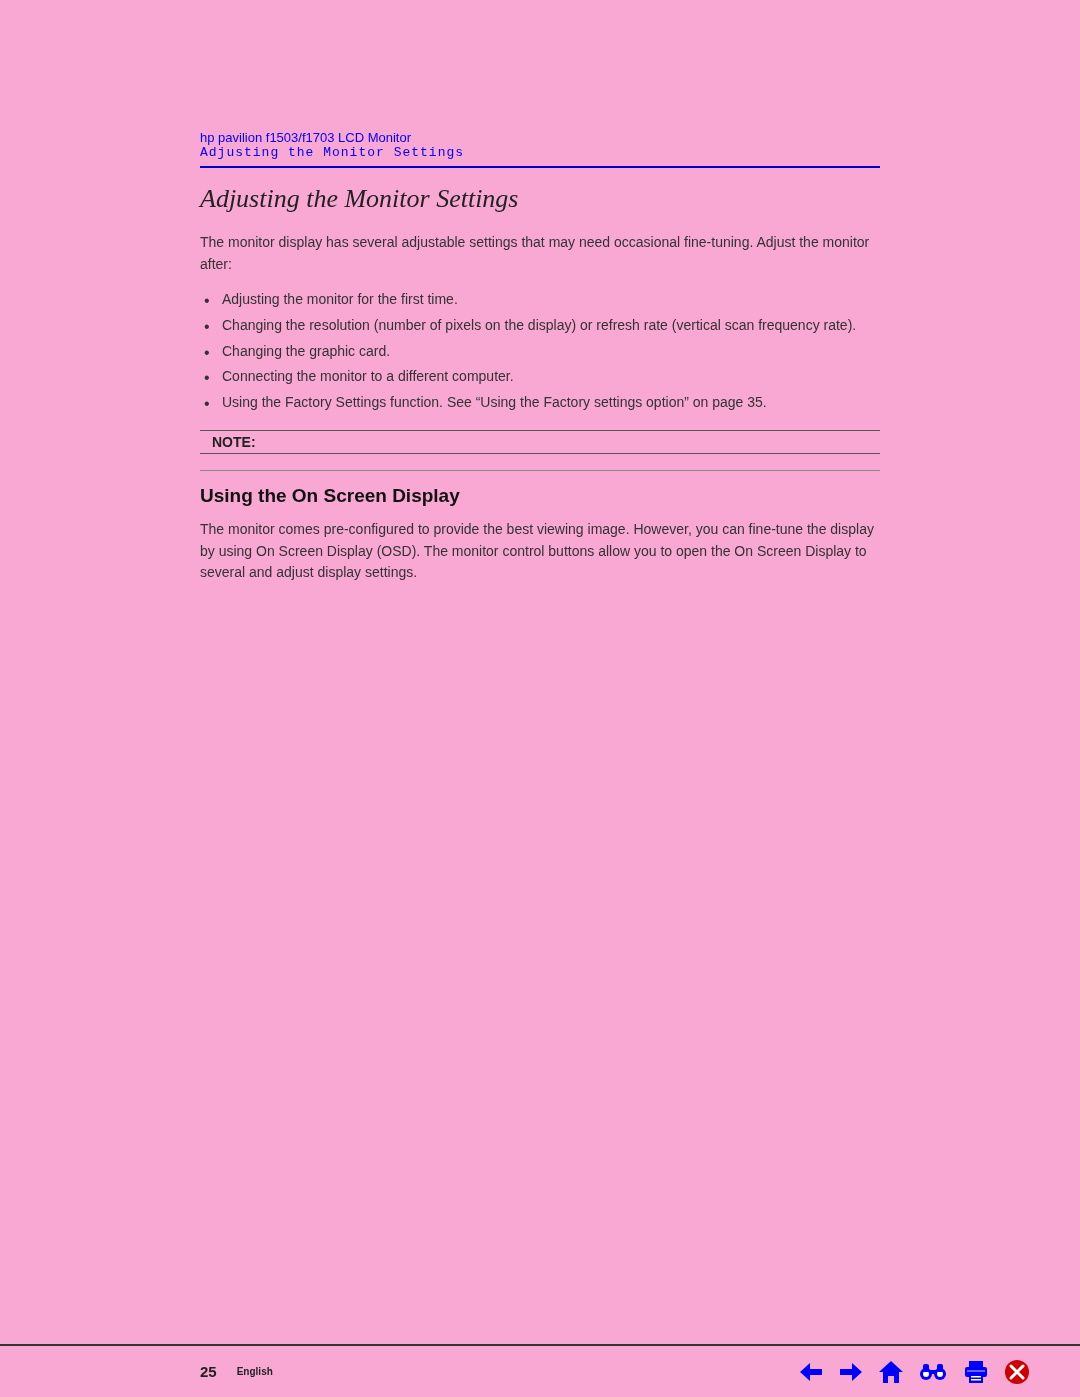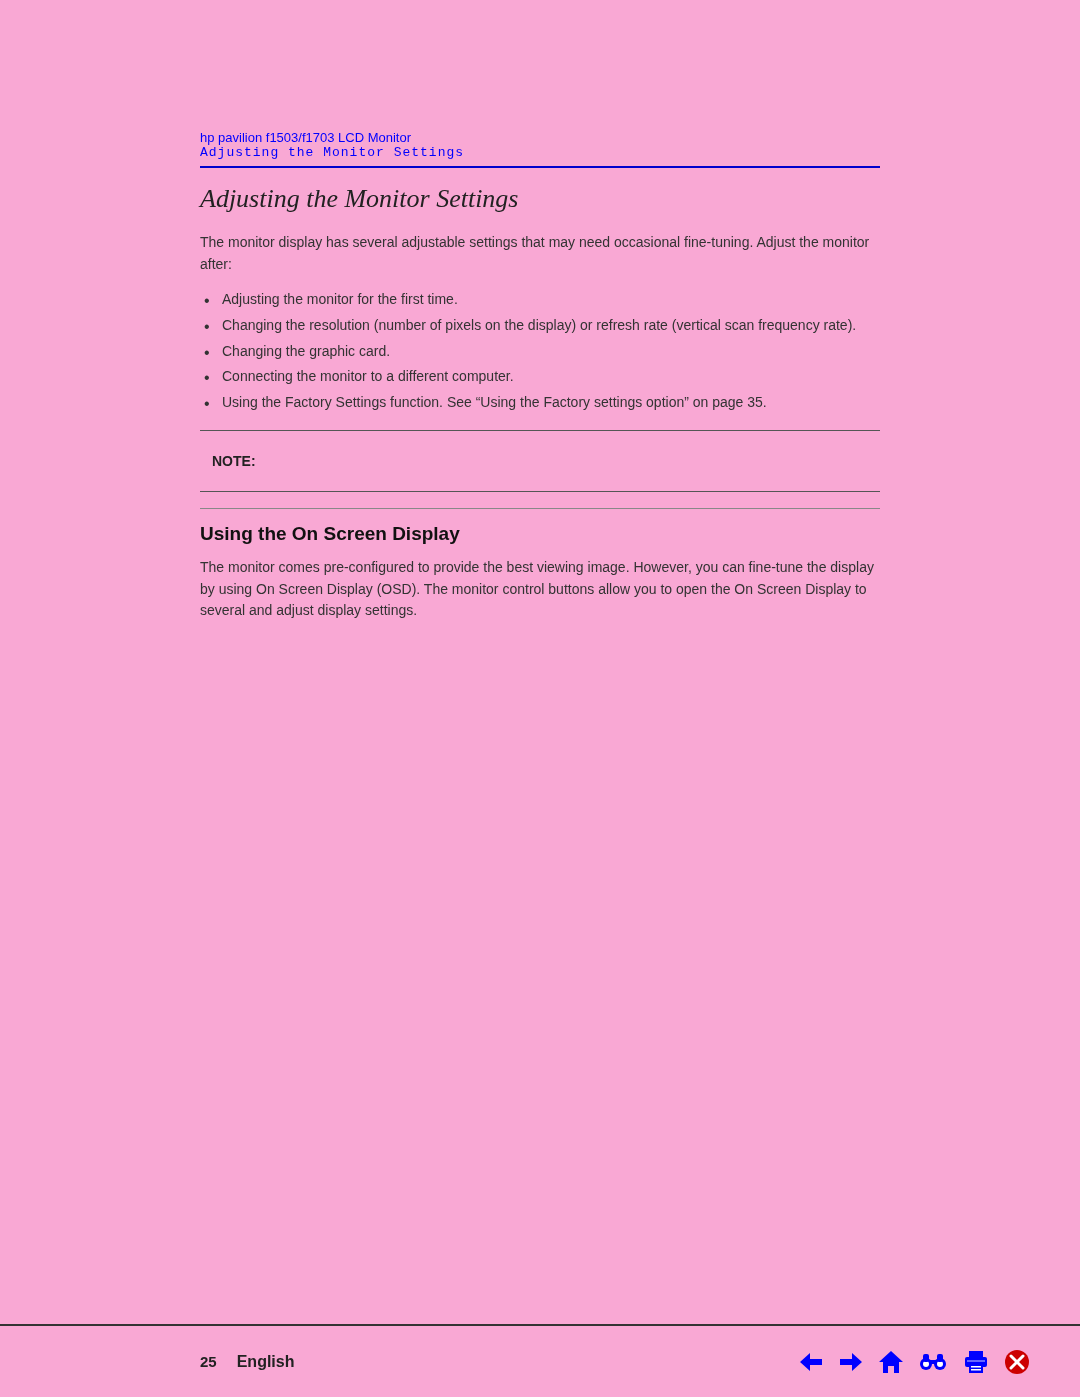--- a/index.html
+++ b/index.html
@@ -94,21 +94,21 @@
       position: absolute;
       left: 4px;
       color: #333333;
       font-size: 16px;
     }
 
     
     .note-box {
       border-top: 1.5px solid #555555;
       border-bottom: 1.5px solid #555555;
-      padding: 22px 12px;
+      padding: 3px 12px;
       margin-bottom: 16px;
       display: flex;
       align-items: center;
       gap: 20px;
     }
 
     .note-label {
       font-weight: bold;
       font-size: 14px;
       white-space: nowrap;
@@ -137,42 +137,42 @@
       border-top: 1px solid #888888;
       margin-bottom: 14px;
     }
 
     
     .page-footer {
       position: absolute;
       bottom: 0;
       left: 0;
       right: 0;
-      height: 73px;
+      height: 53px;
       border-top: 2px solid #333333;
       display: flex;
       align-items: center;
       padding: 0 50px 0 200px;
     }
 
     .footer-left {
       display: flex;
       align-items: center;
       gap: 20px;
       flex: 1;
     }
 
     .page-number {
       font-size: 15px;
       font-weight: bold;
       color: #222222;
     }
 
     .footer-lang {
-      font-size: 16px;
+      font-size: 10px;
       font-weight: bold;
       color: #222222;
     }
 
     .footer-icons {
       display: flex;
       align-items: center;
       gap: 14px;
     }
 

